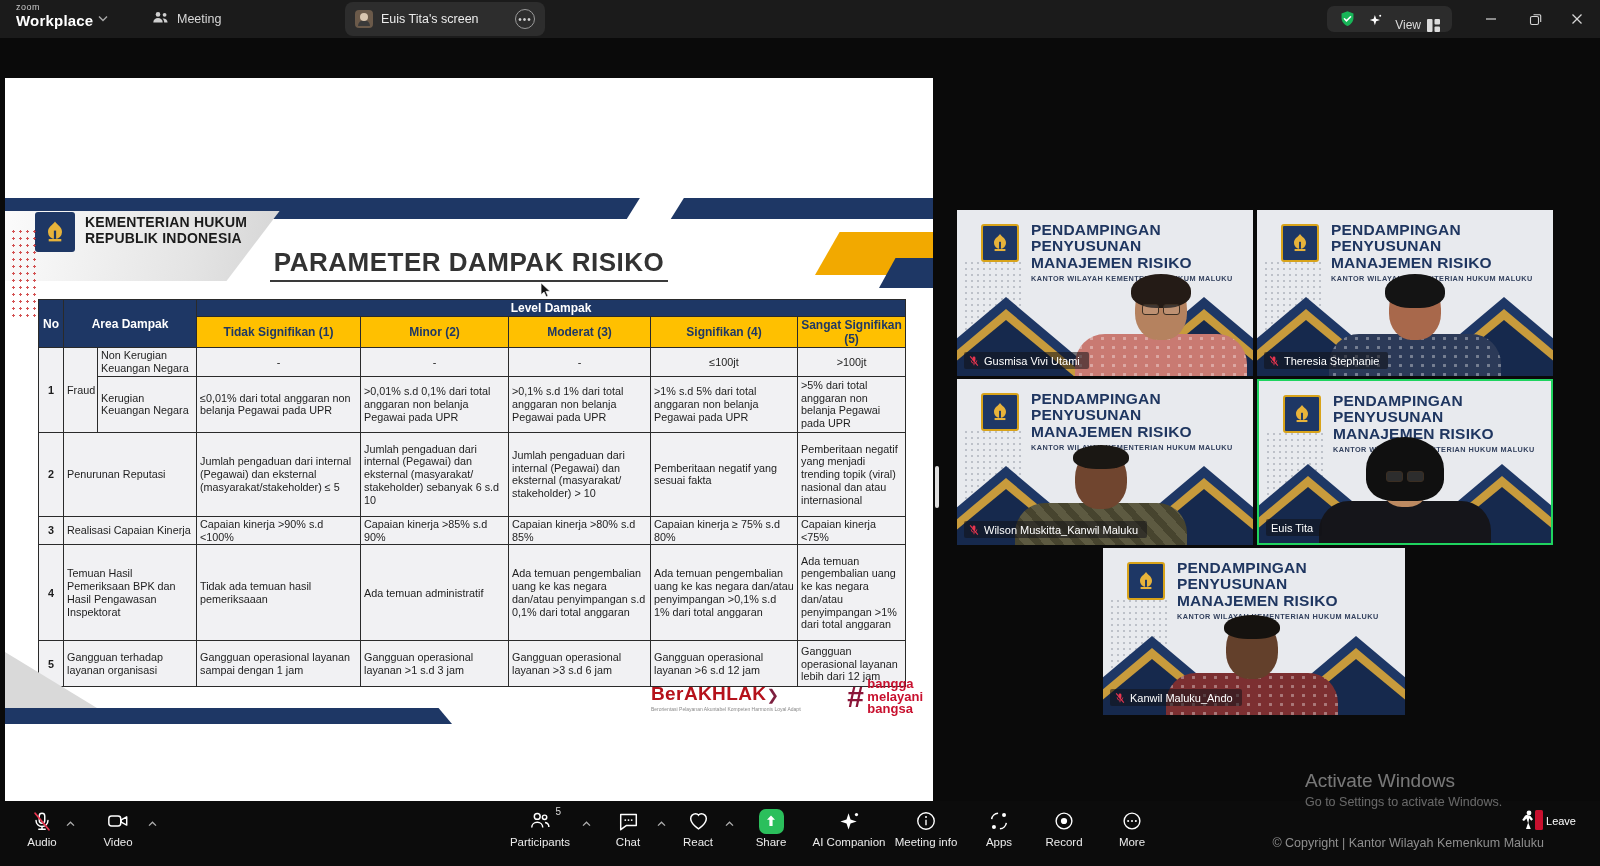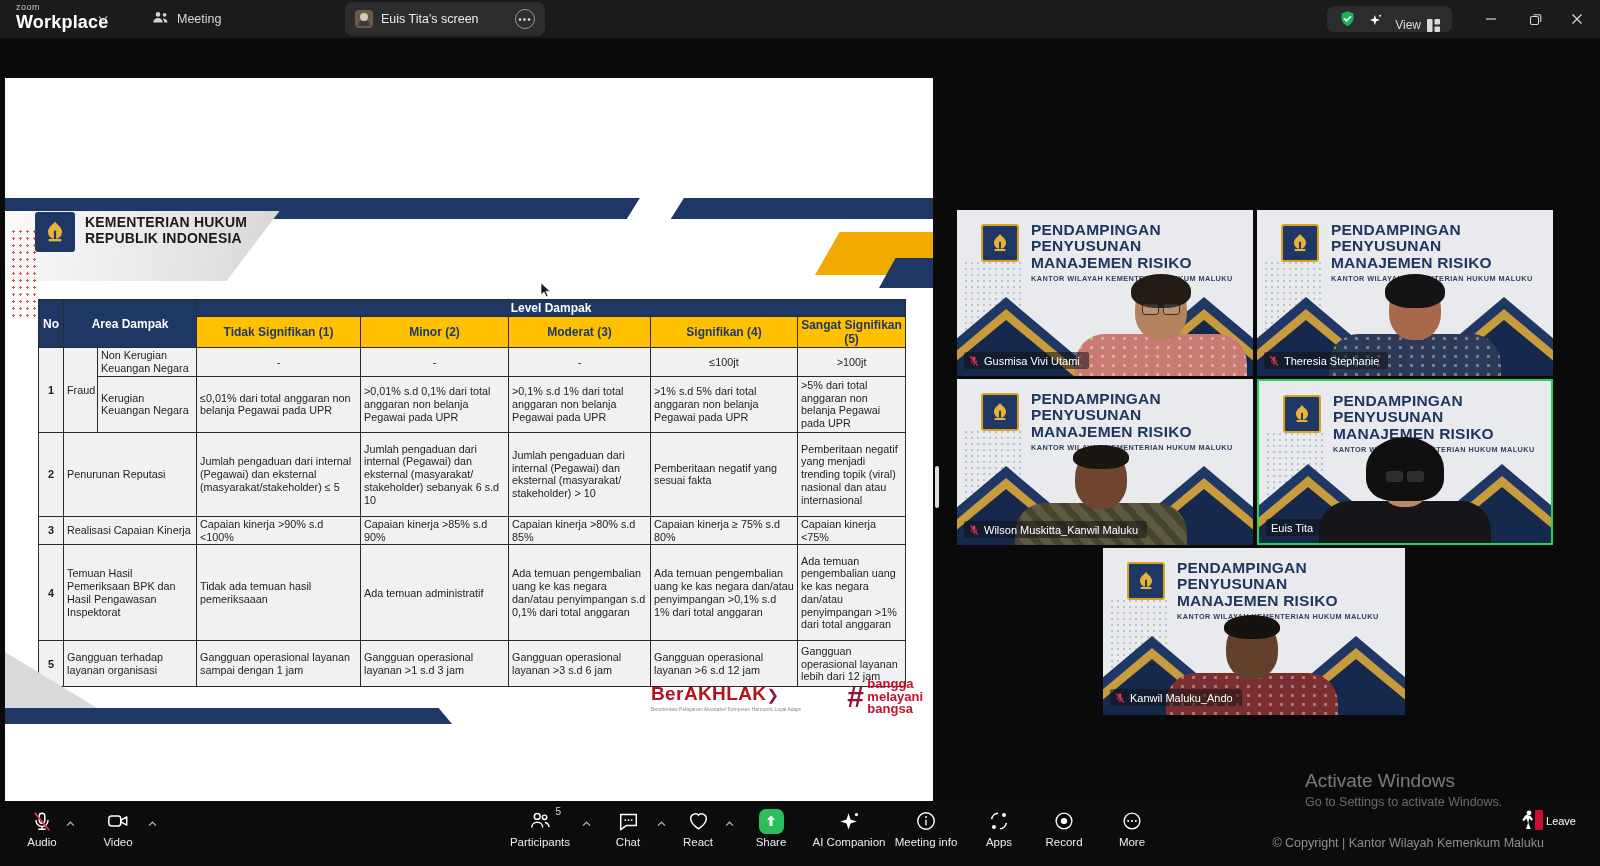--- a/index.html
+++ b/index.html
@@ -4,21 +4,21 @@
 <style>
   html,body{margin:0;padding:0;background:#000;}
   body{width:1600px;height:866px;position:relative;overflow:hidden;
        font-family:"Liberation Sans","DejaVu Sans",sans-serif;
        -webkit-font-smoothing:antialiased;}
 
   
   #titlebar{position:absolute;left:0;top:0;width:1600px;height:38px;background:#1b1b1b;}
   .brand{position:absolute;left:16px;top:3px;color:#fff;line-height:1;}
   .brand .z{display:block;font-size:9px;color:#c9c9c9;letter-spacing:.5px;margin-bottom:1px;}
-  .brand .w{display:block;font-size:18px;font-weight:700;letter-spacing:.2px;}
+  .brand .w{display:block;font-size:15px;font-weight:700;letter-spacing:.2px;}
   .brand-chev{position:absolute;left:98px;top:12px;color:#a8a8a8;font-size:11px;}
   .tab{position:absolute;top:0;height:38px;display:flex;align-items:center;gap:8px;color:#d8d8d8;font-size:12.5px;}
   #tab-meeting{left:152px;text-align:right;}
   #tab-screen{left:345px;width:200px;top:2px;height:34px;background:#2d2d2d;border-radius:8px;padding:0 10px;box-sizing:border-box;color:#ececec;}
   #tab-screen .thumb{width:18px;height:18px;border-radius:4px;background:#6b5a4a;position:relative;flex:0 0 auto;}
   #tab-screen .thumb::after{content:"";position:absolute;left:5px;top:3px;width:8px;height:8px;border-radius:50%;background:#d9c6b0;}
   #tab-screen .thumb::before{content:"";position:absolute;left:3px;bottom:2px;width:12px;height:6px;border-radius:6px 6px 0 0;background:#3a3a3a;}
   .tab-more{margin-left:auto;width:18px;height:18px;border:1.2px solid #9a9a9a;border-radius:50%;color:#cfcfcf;font-size:10px;display:flex;align-items:center;justify-content:center;letter-spacing:1px;}
   #tb-right{position:absolute;right:148px;top:6px;height:26px;background:#2c2c2c;border-radius:7px;display:flex;align-items:flex-end;gap:12px;padding:0 12px;}
   #tb-right .view{color:#dcdcdc;font-size:12px;display:flex;align-items:center;gap:6px;}
@@ -203,20 +203,23 @@
             <path d="M20 5c-3 5-10 7-10 15a10 10 0 0 0 20 0c0-8-7-10-10-15z" fill="#E8B33A"></path>
             <rect x="18.4" y="18" width="3.2" height="12" fill="#1E3765"></rect>
             <rect x="11" y="30" width="18" height="3.4" fill="#E8B33A"></rect>
           </svg>
       </div>
       <div class="kem-text">
         <div>KEMENTERIAN HUKUM</div>
         <div>REPUBLIK INDONESIA</div>
       </div>
       <div class="red-dots"></div>
+      <div class="slide-title-wrap">
+        <span class="slide-title">PARAMETER DAMPAK RISIKO</span>
+      </div>
       <div id="cursor">
         <svg width="11" height="16" viewBox="0 0 12 18">
             <path d="M1 1v13.2l3.4-2.9 2.4 5.4 2-.9-2.4-5.3H11z" fill="#141414" stroke="#fff" stroke-width=".7"></path>
           </svg>
       </div>
 
       <table id="risk-table">
         <colgroup>
           <col style="width:25px">
             <col style="width:34px">

